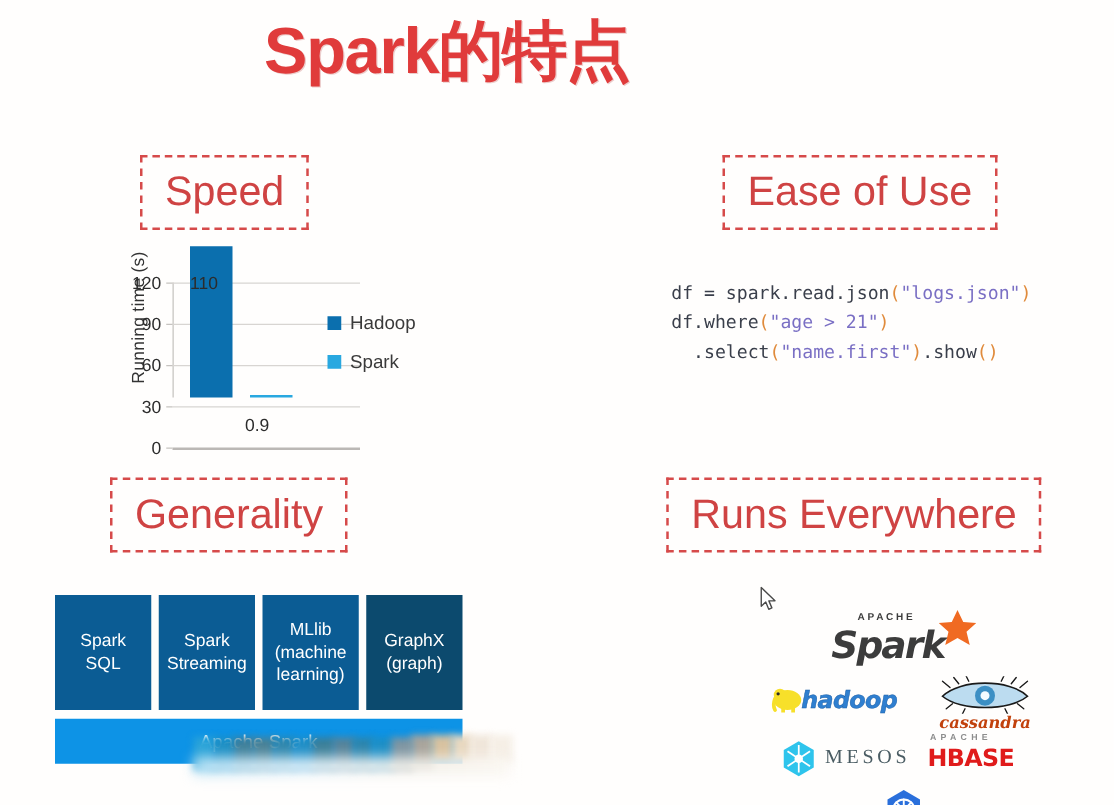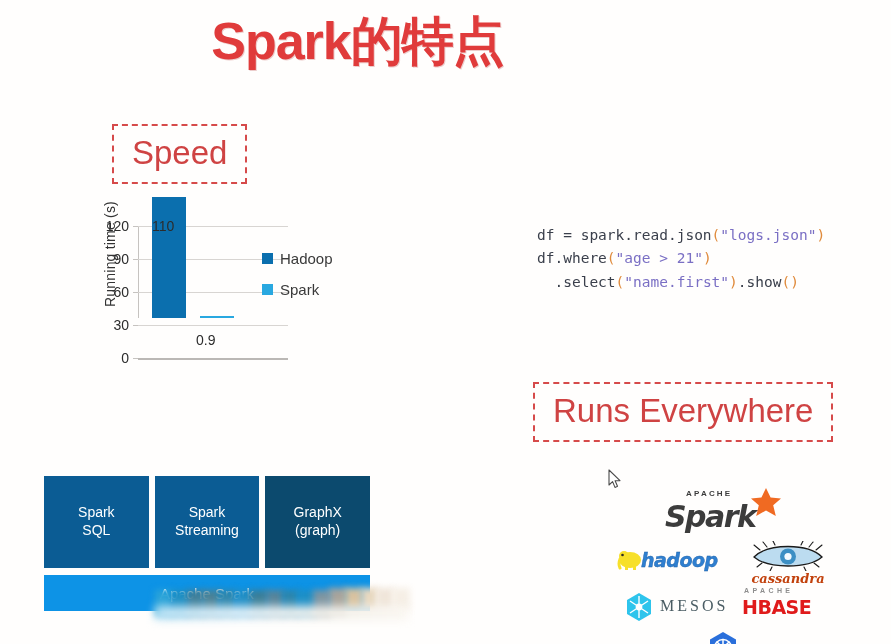--- a/index.html
+++ b/index.html
@@ -319,20 +319,22 @@
   }
 </style>
 </head>
 <body>
 
 <div class="slide">
 
   <div class="title">Spark的特点</div>
 
   <div class="hdr" id="hdr-speed">Speed</div>
+  <div class="hdr" id="hdr-ease">Ease of Use</div>
+  <div class="hdr" id="hdr-generality">Generality</div>
   <div class="hdr" id="hdr-runs">Runs Everywhere</div>
 
   <div class="chart">
     <div class="ylabel">Running time (s)</div>
     <div class="plot" id="chart-plot">
       <div class="yaxis-line"></div>
     <div class="gridline" style="top: 0px;">
           <div class="tickmark"></div>
           <div class="ytick">120</div>
         </div>
@@ -371,20 +373,23 @@
 
   <div class="code" id="code-block"><div><span class="c-plain">df = spark.read.json</span><span class="c-paren">(</span><span class="c-str">"logs.json"</span><span class="c-paren">)</span></div><div><span class="c-plain">df.where</span><span class="c-paren">(</span><span class="c-str">"age &gt; 21"</span><span class="c-paren">)</span></div><div><span class="c-plain">  .select</span><span class="c-paren">(</span><span class="c-str">"name.first"</span><span class="c-paren">)</span><span class="c-plain">.show</span><span class="c-paren">()</span></div></div>
 
   <div class="stack">
     <div class="stack-row" id="stack-row">
         <div class="stack-box" style="background: rgb(11, 92, 148);">
           <span>Spark<br>SQL</span>
         </div>
         <div class="stack-box" style="background: rgb(11, 92, 148);">
           <span>Spark<br>Streaming</span>
+        </div>
+        <div class="stack-box" style="background: rgb(11, 92, 148);">
+          <span>MLlib<br>(machine<br>learning)</span>
         </div>
         <div class="stack-box" style="background: #0c4a6e;">
           <span>GraphX<br>(graph)</span>
         </div>
       </div>
     <div class="stack-base" id="stack-base" style="background: rgb(13, 147, 230);">Apache Spark</div>
   </div>
   <div class="redaction" id="redaction">
       <i style="left: 0px; top: 4px; width: 17.8125px; height: 26px; background: rgb(42, 163, 216);"></i>
       <i style="left: 15.8125px; top: 4px; width: 17.8125px; height: 26px; background: rgb(29, 143, 196);"></i>

